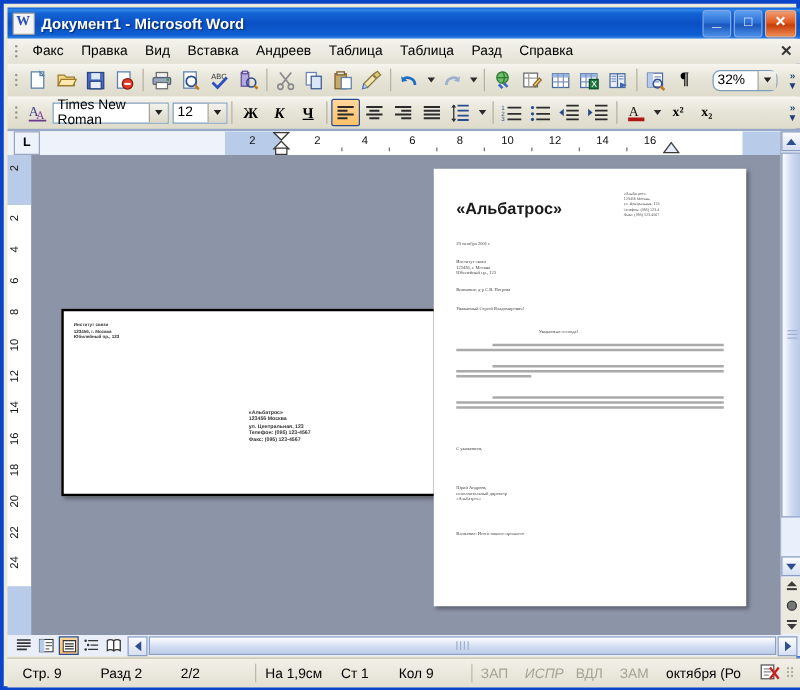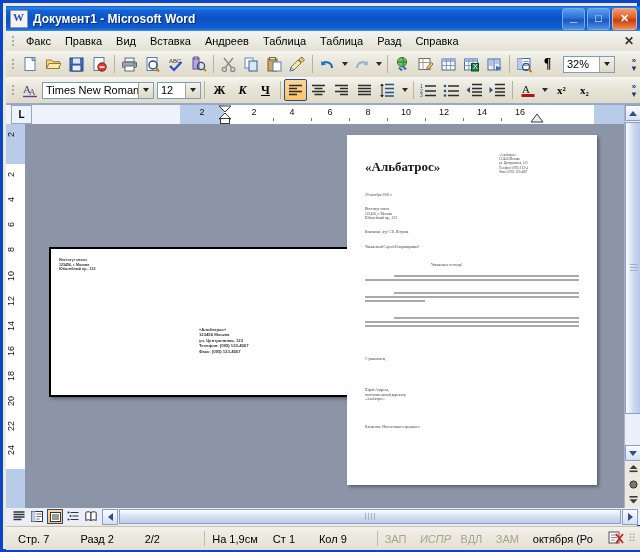--- a/index.html
+++ b/index.html
@@ -79,21 +79,21 @@
     display:flex;align-items:center;position:relative;flex:none;
     font-size:11px;padding-left:3px;box-sizing:border-box;
   }
   .combo .arrow{
     position:absolute;right:0;top:0;width:14px;height:15px;
     background:linear-gradient(to bottom,#f3f2ec,#dcd9c8);
     border-left:1px solid #a8a592;
     display:flex;align-items:center;justify-content:center;
   }
   .combo .arrow:after{content:"";border-left:3px solid transparent;border-right:3px solid transparent;border-top:4px solid #222;}
-  .font-combo{width:112px;}
+  .font-combo{width:93px;}
   .size-combo{width:44px;}
   .zoom-combo{width:52px;}
   .tbtn.active{
     background:linear-gradient(to bottom,#ffd79a,#ffc268);
     border:1px solid #2b4b8f;border-radius:2px;box-sizing:border-box;
   }
   .drop-arrow{width:11px;height:22px;display:flex;align-items:center;justify-content:center;flex:none;}
   .drop-arrow:after{content:"";border-left:3px solid transparent;border-right:3px solid transparent;border-top:4px solid #2b2b2b;}
   .tbend{margin-left:auto;width:12px;height:22px;display:flex;flex-direction:column;align-items:center;justify-content:center;gap:1px;flex:none;}
   .tbend .a1,.tbend .a2{font-size:8px;line-height:7px;color:#1f3c73;font-weight:bold;}
@@ -137,21 +137,21 @@
   .page.envelope{left:24px;top:123px;width:300px;height:150px;border:2px solid #000;box-sizing:border-box;}
   .page.letter{left:322px;top:11px;width:250px;height:350px;}
   .addr{position:absolute;white-space:pre-line;color:#4a4a4a;}
   
   .t-xxs{font-size:3.2px;line-height:4.2px;font-family:"Liberation Serif",serif;color:#3f3f3f;}
   .t-xs{font-size:3.6px;line-height:4.6px;font-family:"Liberation Serif",serif;color:#444;}
   .env-recip{left:8px;top:9px;font-size:3.6px;line-height:4.6px;font-weight:bold;color:#333;font-family:"Liberation Sans",sans-serif;}
   .env-sender{left:148px;top:78px;font-size:4.2px;line-height:5.4px;font-weight:bold;color:#333;font-family:"Liberation Sans",sans-serif;}
   .letter-title{
     position:absolute;left:18px;top:24px;font-size:13px;font-weight:bold;
-    font-family:Liberation Serif, serif;color:#1a1a1a;
+    font-family:Liberation Sans, sans-serif;color:#1a1a1a;
   }
   .letter-head{position:absolute;left:152px;top:18px;}
   .para{position:absolute;color:#555;}
   .line{height:2px;background:#8d8d8d;margin-bottom:2.2px;opacity:.75;}
   
   .vscroll{
     position:absolute;left:621px;top:102px;width:16px;height:403px;
     background:#eaf0fb;border-left:1px solid #a9b4cc;
   }
   .sbtn{
@@ -389,21 +389,21 @@
           <rect x="2" y="2.5" width="12" height="11" fill="#fff" stroke="#4a6aa0"></rect>
           <rect x="2" y="2.5" width="4.5" height="11" fill="#b9cbea"></rect>
           <path d="M7.5 5.5h5.2M7.5 7.5h5.2M7.5 9.5h4" stroke="#7f95bb"></path>
           <circle cx="10" cy="11" r="3.4" fill="none" stroke="#2b4b8f" stroke-width="1.2"></circle>
           <path d="M12.3 13 L15.5 16" stroke="#c07a1e" stroke-width="2"></path>
         </svg>
     </div>
     <div class="tbtn">
       <span style="font-size:14px;font-weight:bold;font-family:'Liberation Serif',serif;">¶</span>
     </div>
-    <div class="combo zoom-combo" style="margin-left:4px;">
+    <div class="combo zoom-combo" style="margin-left:11px;border-radius:6px;">
       <span>32%</span>
       <span class="arrow"></span>
     </div>
     <div class="tbend">
       <span class="a1">»</span>
       <span class="a2">▼</span>
     </div>
   </div>
 
   <div class="toolbar row2">
@@ -696,21 +696,21 @@
         <i></i>
         <i></i>
         <i></i>
       </div>
     <div class="sbtn" style="margin-right:2px;flex:none;">
         <i class="tri right"></i>
       </div>
   </div>
 
   <div class="statusbar">
-    <span class="st" style="margin-left:8px;width:60px;">Стр. 7</span>
+    <span class="st" style="margin-left:8px;width:60px;">Стр. 9</span>
     <span class="st" style="width:62px;">Разд 2</span>
     <span class="st" style="width:58px;">2/2</span>
     <span class="stsep"></span>
     <span class="st" style="width:58px;">На 1,9см</span>
     <span class="st" style="width:42px;">Ст 1</span>
     <span class="st" style="width:56px;">Кол 9</span>
     <span class="stsep"></span>
     <span class="st dim" style="width:30px;">ЗАП</span>
     <span class="st dim" style="width:36px;font-style:italic;">ИСПР</span>
     <span class="st dim" style="width:30px;">ВДЛ</span>

